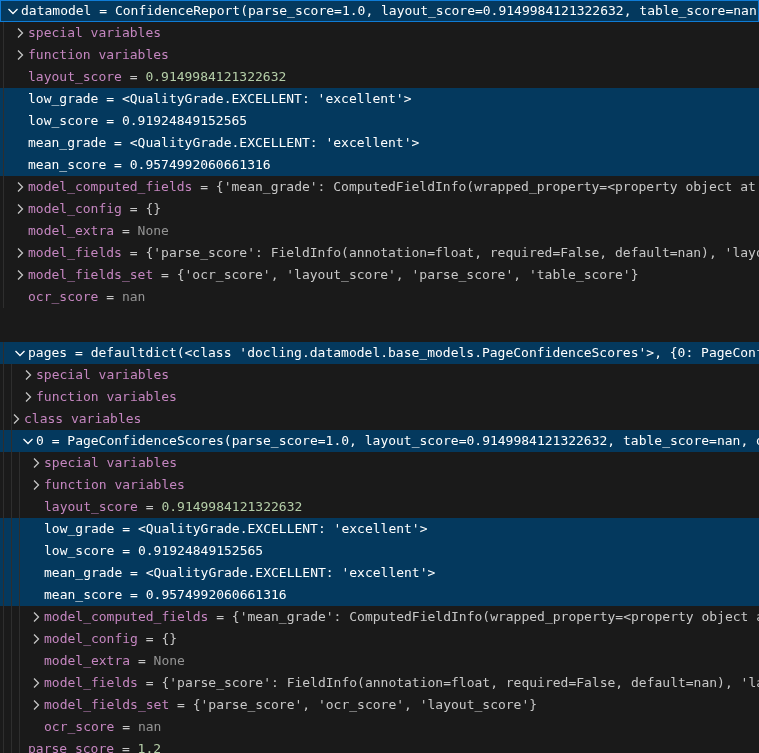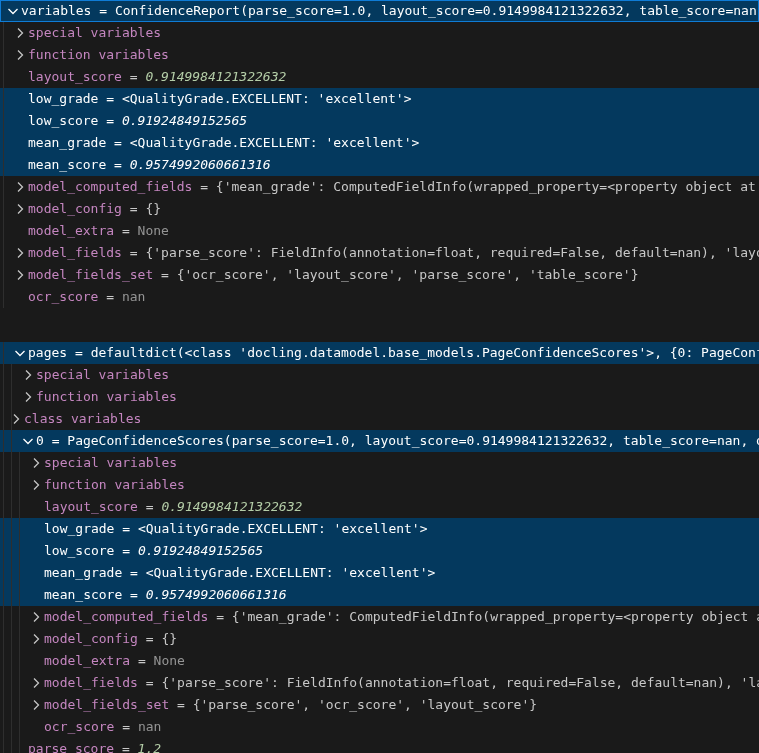--- a/index.html
+++ b/index.html
@@ -25,30 +25,30 @@
   .guide{position:absolute;top:0;bottom:0;width:1px;background:#2e2e2e;}
   .twistie{
     width:16px;min-width:16px;height:16px;display:inline-flex;
     align-items:center;justify-content:center;flex:none;
   }
   .twistie svg{display:block;}
   .twistie.expanded svg{transform:rotate(90deg);}
   .name{color:var(--c-name);}
   .sep{color:var(--c-value);}
   .part.value{color:var(--c-value);}
-  .part.number{color:var(--c-number);font-style:italic;}
+  .part.number{color:var(--c-number);}
   .part.muted{color:var(--c-muted);}
 </style>
 </head>
 <body style="background: rgb(26, 26, 26);">
 
 <div class="variables-panel" id="panel">
     <div class="tree-row selected focused" style="padding-left: 4px;"><span class="twistie expanded"><svg width="16" height="16" viewBox="0 0 16 16">
           <path d="M6 3.5 L10.5 8 L6 12.5" fill="none" stroke="#c5c5c5" stroke-width="1.3"></path>
-        </svg></span><span class="name">variables</span><span class="sep"> = </span><span class="part value">ConfidenceReport(parse_score=1.0, layout_score=0.9149984121322632, table_score=nan</span></div>
+        </svg></span><span class="name">datamodel</span><span class="sep"> = </span><span class="part value">ConfidenceReport(parse_score=1.0, layout_score=0.9149984121322632, table_score=nan</span></div>
     <div class="tree-row" style="padding-left: 12px;"><span class="guide" style="left: 3px;"></span><span class="twistie"><svg width="16" height="16" viewBox="0 0 16 16">
           <path d="M6 3.5 L10.5 8 L6 12.5" fill="none" stroke="#c5c5c5" stroke-width="1.3"></path>
         </svg></span><span class="name">special variables</span></div>
     <div class="tree-row" style="padding-left: 12px;"><span class="guide" style="left: 3px;"></span><span class="twistie"><svg width="16" height="16" viewBox="0 0 16 16">
           <path d="M6 3.5 L10.5 8 L6 12.5" fill="none" stroke="#c5c5c5" stroke-width="1.3"></path>
         </svg></span><span class="name">function variables</span></div>
     <div class="tree-row" style="padding-left: 12px;"><span class="guide" style="left: 3px;"></span><span class="twistie"></span><span class="name">layout_score</span><span class="sep"> = </span><span class="part number">0.9149984121322632</span></div>
     <div class="tree-row selected" style="padding-left: 12px;"><span class="guide" style="left: 3px;"></span><span class="twistie"></span><span class="name">low_grade</span><span class="sep"> = </span><span class="part value">&lt;QualityGrade.EXCELLENT: 'excellent'&gt;</span></div>
     <div class="tree-row selected" style="padding-left: 12px;"><span class="guide" style="left: 3px;"></span><span class="twistie"></span><span class="name">low_score</span><span class="sep"> = </span><span class="part number">0.91924849152565</span></div>
     <div class="tree-row selected" style="padding-left: 12px;"><span class="guide" style="left: 3px;"></span><span class="twistie"></span><span class="name">mean_grade</span><span class="sep"> = </span><span class="part value">&lt;QualityGrade.EXCELLENT: 'excellent'&gt;</span></div>

